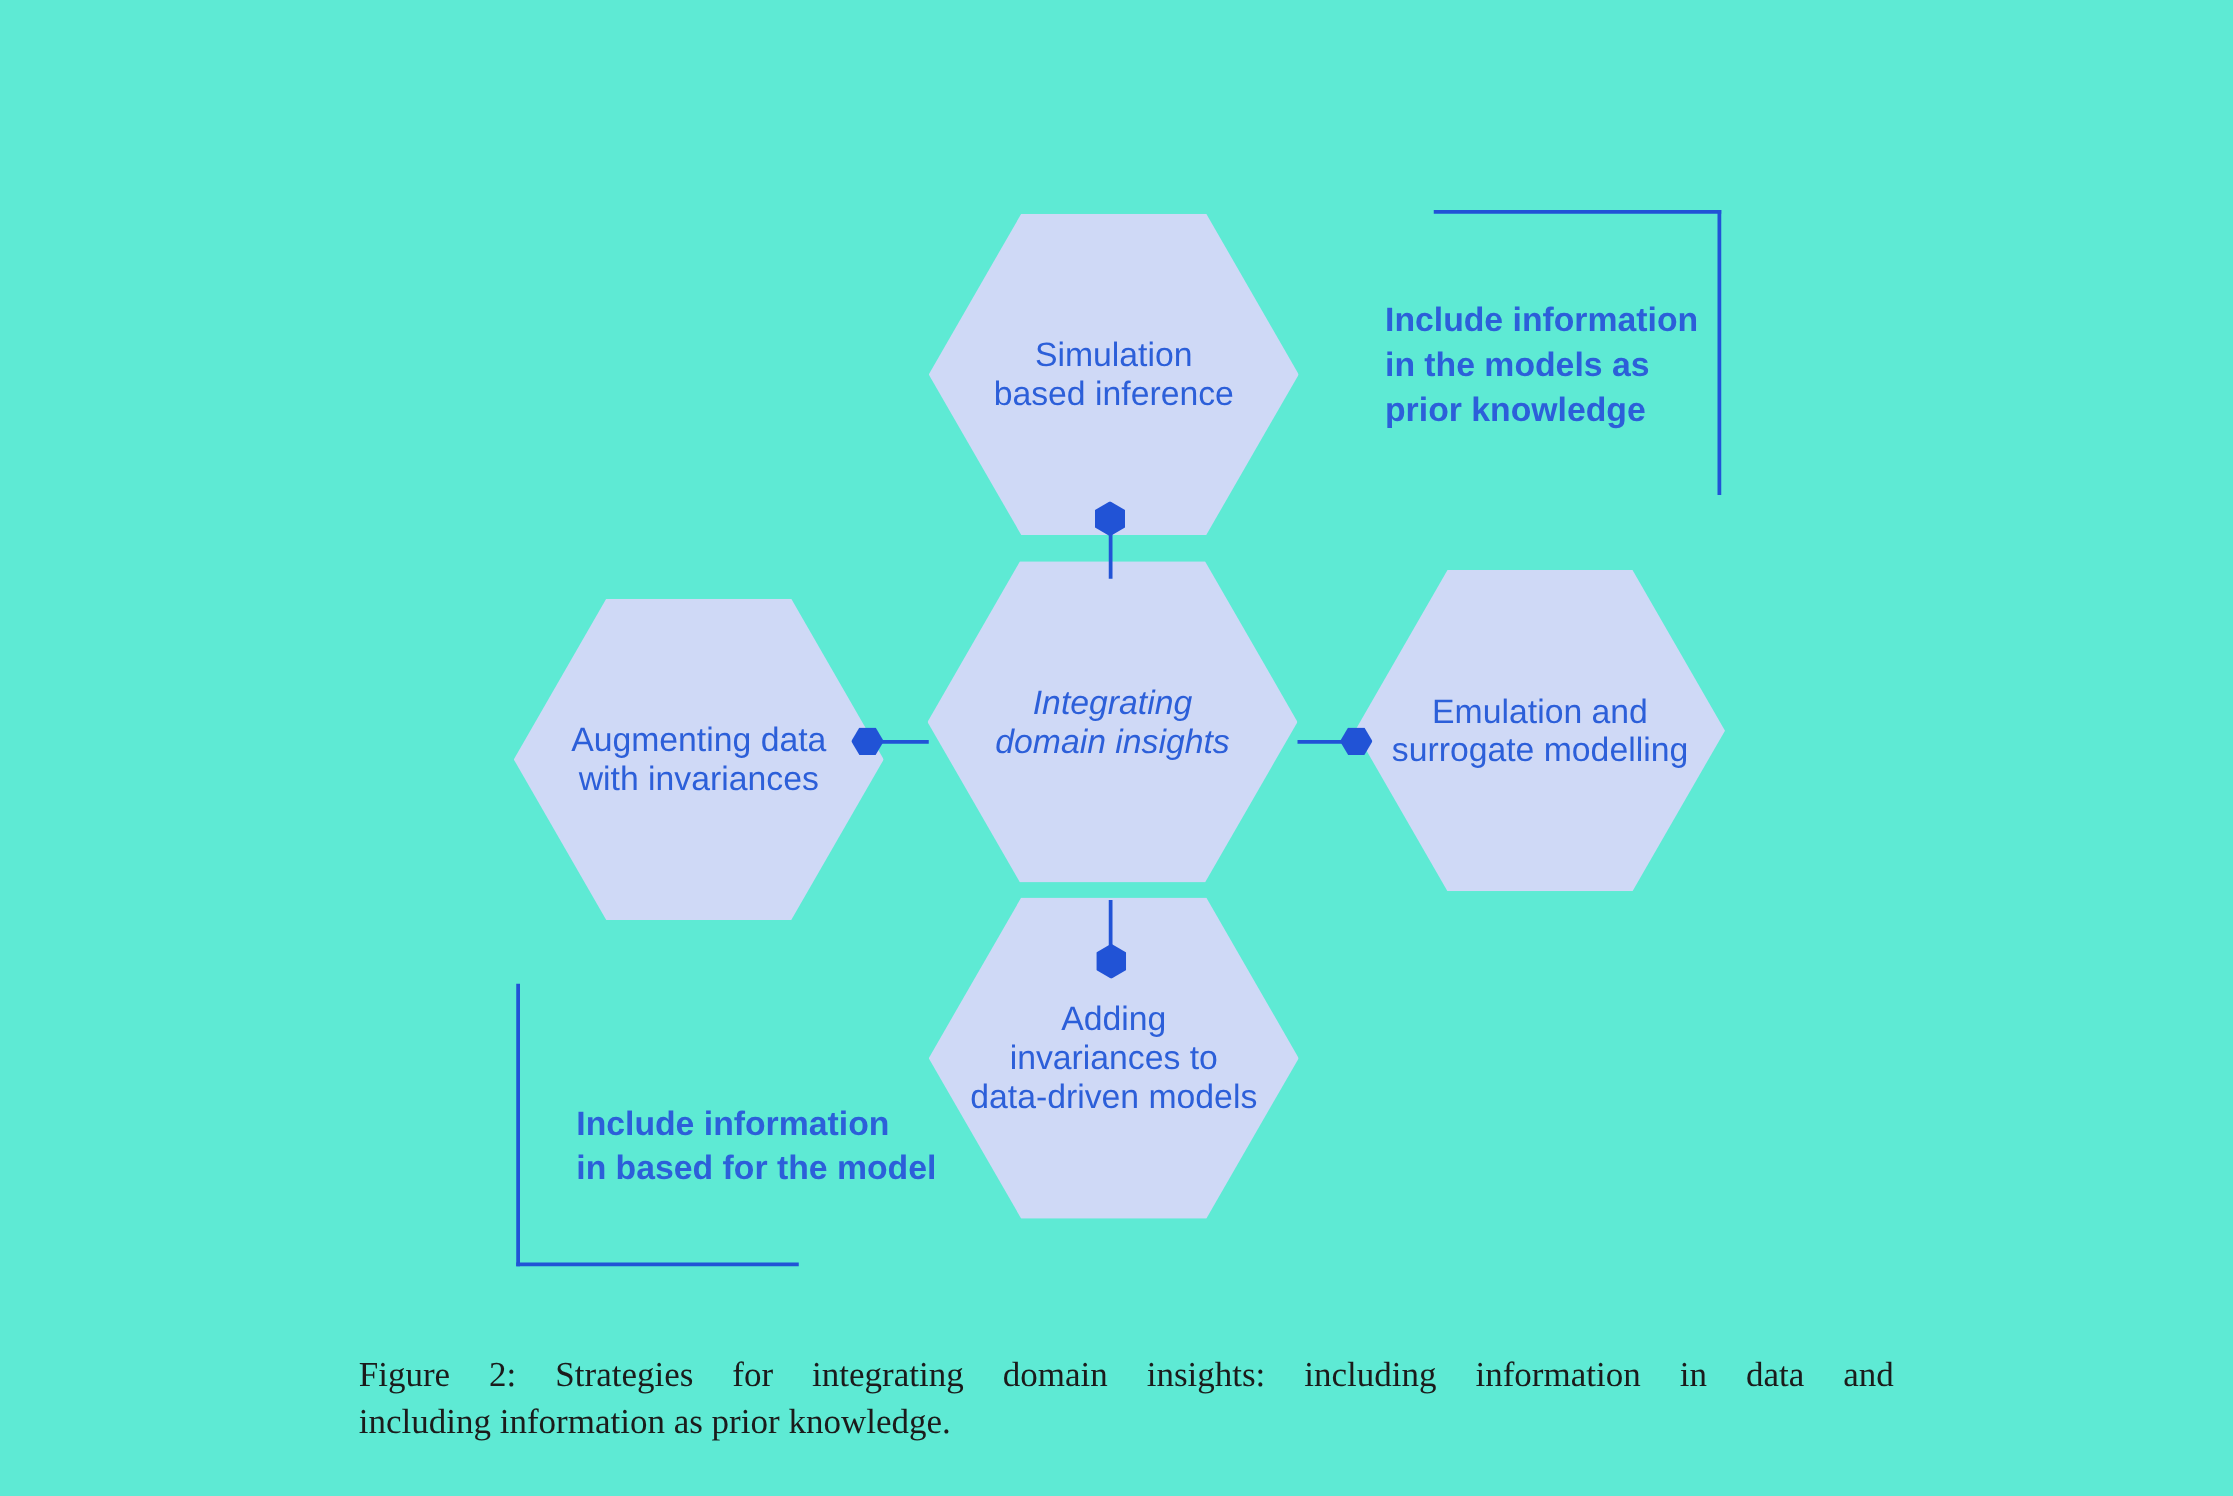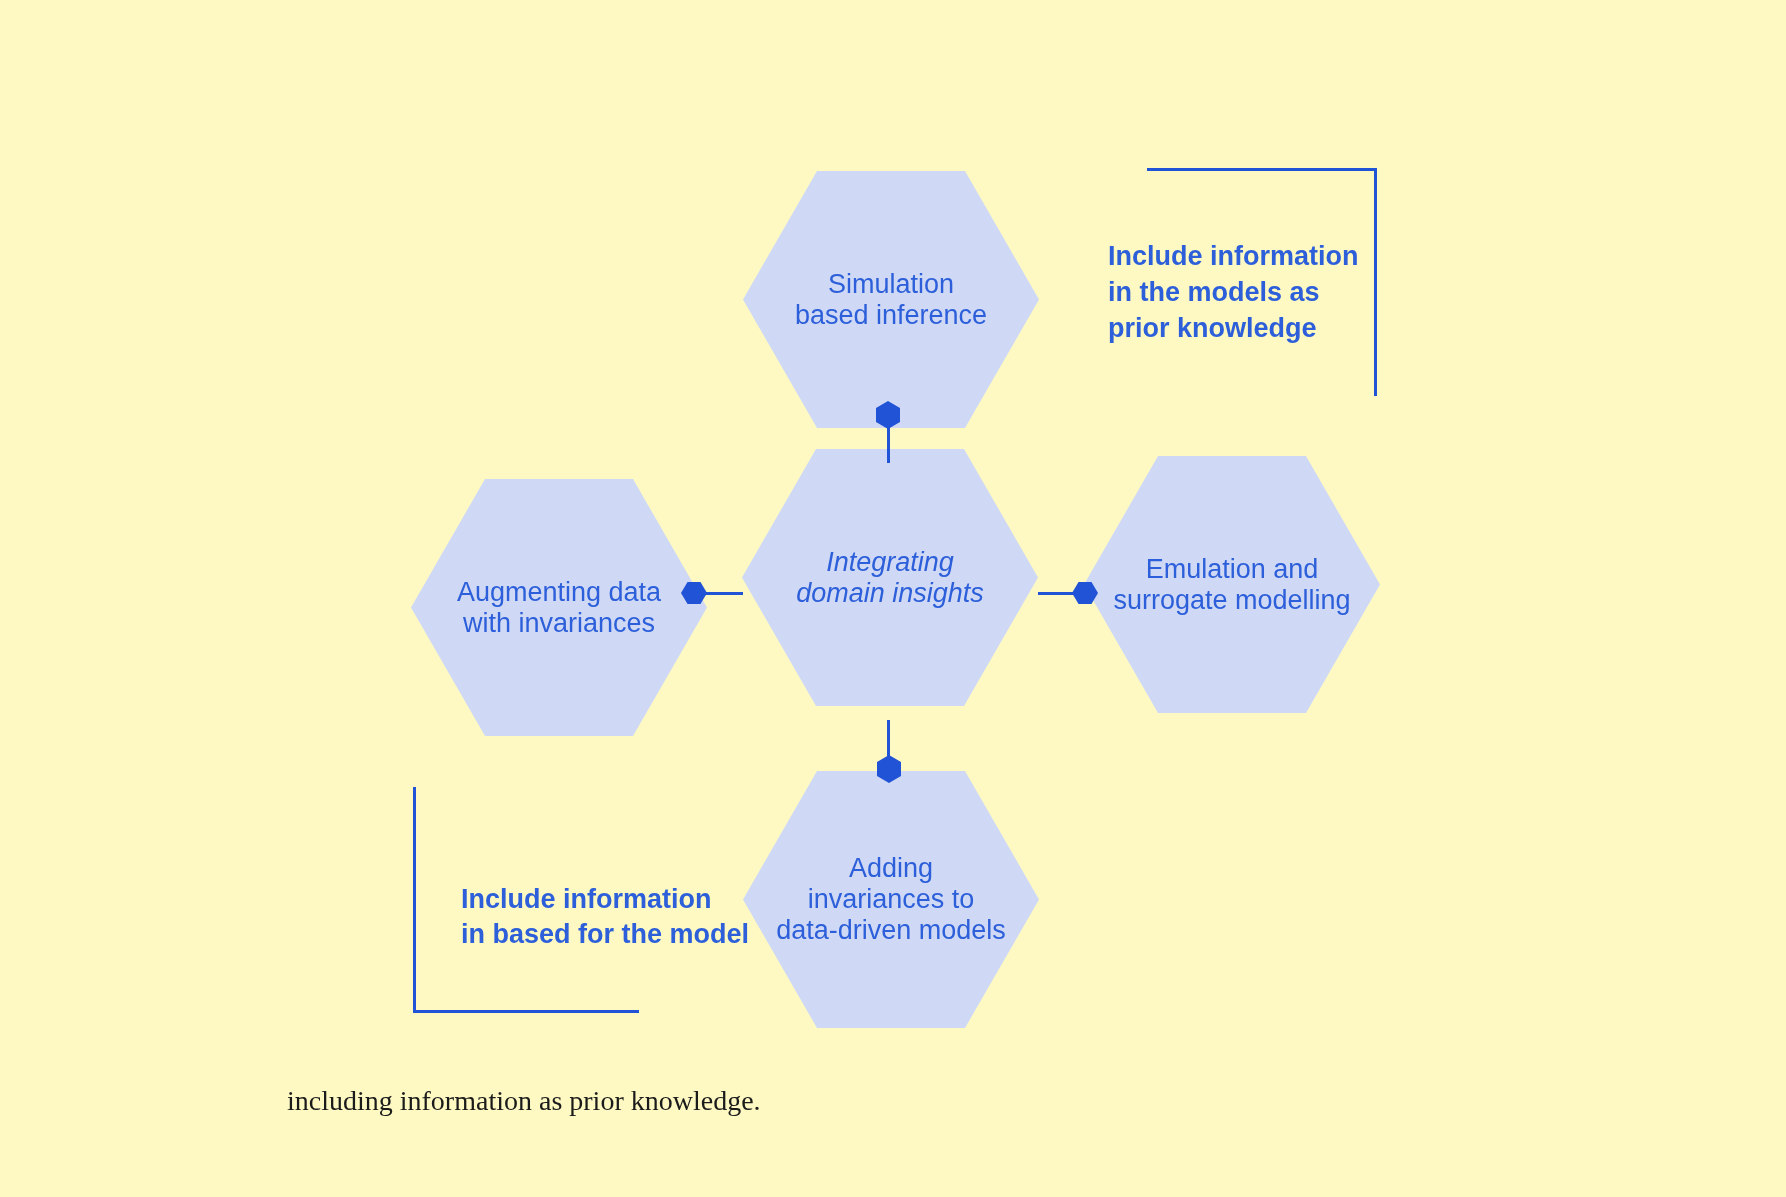--- a/index.html
+++ b/index.html
@@ -1,20 +1,20 @@
 <!DOCTYPE html>
 <html><head>
 <meta charset="utf-8">
 <style>
   html, body { margin: 0; padding: 0; background: #ffffff; }
   .stage {
     position: relative;
     width: 1786px;
     height: 1197px;
-    background: #fef9c3;
+    background: #5eead4;
     overflow: hidden;
     font-family: "Liberation Sans", sans-serif;
   }
   
   .hex {
     position: absolute;
     width: 296px;
     height: 257px;
     background: #cfd9f6;
     clip-path: polygon(0% 50%, 25% 0%, 75% 0%, 100% 50%, 75% 100%, 25% 100%);
@@ -93,21 +93,21 @@
     </div>
   </div>
 
   <div class="hex" style="left:1084px; top:456px;">
     <div class="hex-label">
       <div>Emulation and</div>
       <div>surrogate modelling</div>
     </div>
   </div>
 
-  <div class="hex" style="left:743px; top:771px;justify-content:center;">
+  <div class="hex" style="left:743px; top:718px;justify-content:center;">
     <div class="hex-label">
       <div>Adding</div>
       <div>invariances to</div>
       <div>data-driven models</div>
     </div>
   </div>
 
   <div class="stroke" style="left:887px; top:415px; width:3px; height:48px;"></div>
   <div class="stroke" style="left:887px; top:720px; width:3px; height:50px;"></div>
   <div class="stroke" style="left:694px; top:592px; width:49px; height:3px;"></div>
@@ -129,16 +129,17 @@
     <div>in the models as</div>
     <div>prior knowledge</div>
   </div>
 
   <div class="note note-bottom" style="left:461px; top:882px;">
     <div>Include information</div>
     <div>in based for the model</div>
   </div>
 
   <div class="caption">
+    <div class="just">Figure 2: Strategies for integrating domain insights: including information in data and</div>
     <div>including information as prior knowledge.</div>
   </div>
 
 </div>
 
 </body></html>

